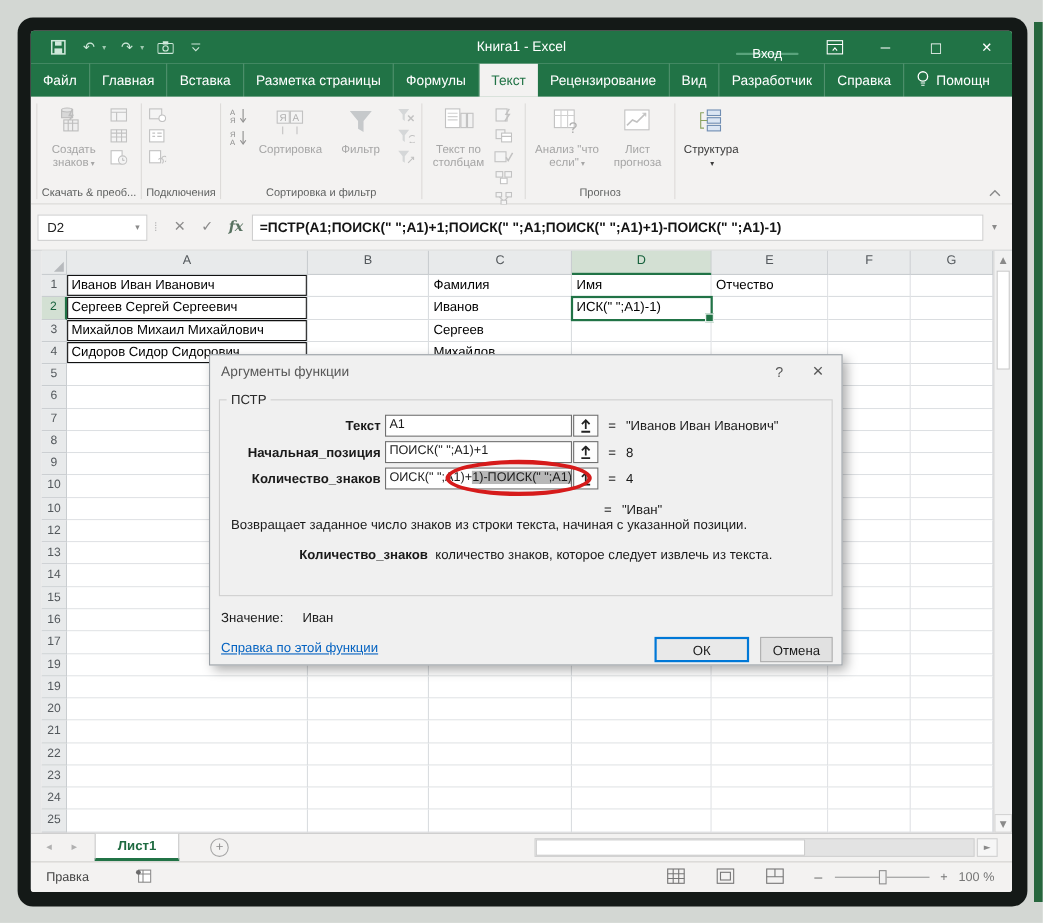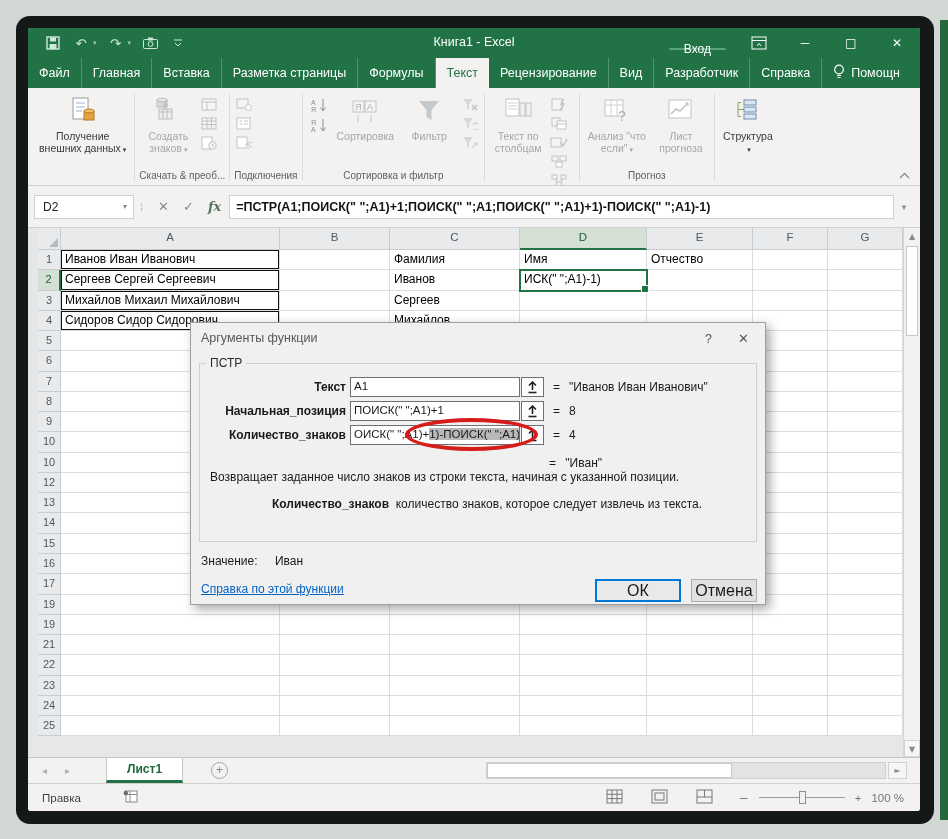--- a/index.html
+++ b/index.html
@@ -72,21 +72,21 @@
   .gcell.editing::after { content:""; position:absolute; right:-3px; bottom:-3px; width:6px; height:6px; background:#217346; border:1px solid #fff; }
   .vscroll { position:absolute; top:0; bottom:0; right:0; width:17px; background:#f1f1f1; border-left:1px solid #d4d4d4; }
   .vs-up { position:absolute; top:0; left:0; right:0; height:17px; text-align:center; color:#8a8a8a; font-size:8px; line-height:17px; }
   .vs-thumb { position:absolute; top:18px; left:2px; right:2px; height:90px; background:#fff; border:1px solid #c9c9c9; }
   .vs-down { position:absolute; bottom:0; left:0; right:0; height:17px; text-align:center; color:#8a8a8a; font-size:8px; line-height:17px; border:1px solid #d4d4d4; background:#f6f6f6; }
 
   
   .sheetbar { position:absolute; left:0; right:0; bottom:28px; height:26px; background:#f3f2f1; border-top:1px solid #c6c6c6; display:flex; align-items:center; }
   .snav { color:#b0b0b0; font-size:10px; margin-left:14px; }
   .snav + .snav { margin-left:18px; }
-  .sheettab { margin-left:36px; height:100%; background:#fff; border-left:1px solid #c6c6c6; border-right:1px solid #c6c6c6; border-bottom:3px solid #217346; display:flex; align-items:center; padding:0 20px; font-size:12px; font-weight:bold; color:#1e6a40; }
+  .sheettab { margin-left:16px; height:100%; background:#fff; border-left:1px solid #c6c6c6; border-right:1px solid #c6c6c6; border-bottom:3px solid #217346; display:flex; align-items:center; padding:0 20px; font-size:12px; font-weight:bold; color:#1e6a40; }
   .addsheet { margin-left:28px; width:17px; height:17px; border:1px solid #a6a6a6; border-radius:50%; color:#8a8a8a; font-size:12px; line-height:15px; text-align:center; }
   .hscroll { margin-left:auto; margin-right:34px; width:400px; height:17px; background:#e3e3e3; border:1px solid #d0d0d0; position:relative; }
   .hthumb { position:absolute; left:0; top:0; bottom:0; width:245px; background:#fff; border:1px solid #c9c9c9; }
   .hs-right { position:absolute; right:-22px; top:-1px; width:19px; height:17px; background:#f6f6f6; border:1px solid #d0d0d0; color:#8a8a8a; font-size:8px; text-align:center; line-height:16px; }
 
   
   .statusbar { position:absolute; left:0; right:0; bottom:0; height:28px; background:#f3f2f1; border-top:1px solid #d2d0ce; display:flex; align-items:center; font-size:11.5px; color:#444; }
   .st-mode { margin-left:14px; }
   .st-macro { margin-left:42px; }
   .st-right { margin-left:auto; display:flex; align-items:center; gap:26px; margin-right:16px; color:#767676; }
@@ -109,21 +109,21 @@
   .dinput .selhl { background:#b8b8b8; }
   .picker { margin-left:1px; width:23px; height:20px; background:#fdfdfd; border:1px solid #707070; display:flex; align-items:center; justify-content:center; }
   .deq { margin-left:9px; width:10px; }
   .dres { margin-left:6px; white-space:nowrap; }
   .drow4 { position:absolute; top:92px; left:349px; }
   .dlg-desc { position:absolute; left:10px; top:106px; right:8px; }
   .dlg-param { position:absolute; left:72px; top:133px; white-space:nowrap; }
   .dlg-value { position:absolute; left:10px; top:231px; }
   .dlg-value .vlab { margin-right:14px; }
   .helplink { position:absolute; left:10px; top:259px; color:#0563c1; text-decoration:underline; }
-  .btn { position:absolute; top:256px; height:23px; display:flex; align-items:center; justify-content:center; background:#e1e1e1; border:1px solid #adadad; font-size:16px; }
+  .btn { position:absolute; top:256px; height:23px; display:flex; align-items:center; justify-content:center; background:#e1e1e1; border:1px solid #adadad; font-size:12px; }
   .btn.ok { left:404px; width:86px; border:2px solid #0078d7; background:#e9e9e9; }
   .btn.cancel { left:500px; width:66px; }
   .oval { position:absolute; left:214px; top:95px; width:133px; height:33px; border:4px solid #d61b1b; border-radius:50%; pointer-events:none; z-index:60; }
 </style>
 </head>
 <body>
 
 <div class="edge-strip"></div>
 <div class="frame"></div>
 
@@ -191,39 +191,20 @@
             <line x1="4.5" y1="13.5" x2="7.5" y2="13.5" stroke="#fff"></line>
           </svg>
       </span>
       <span>Помощн</span>
     </div>
 
   </div>
 
   <div class="ribbon">
 
-    <div class="rgroup">
-      <div class="rg-content">
-        <div class="bigbtn">
-          <div class="bicon">
-            <svg width="30" height="30" viewBox="0 0 30 30">
-                <rect x="5" y="2" width="15" height="21" fill="#fff" stroke="#9a9a9a"></rect>
-                <line x1="8" y1="7" x2="17" y2="7" stroke="#9ab3d5"></line>
-                <line x1="8" y1="11" x2="17" y2="11" stroke="#9ab3d5"></line>
-                <line x1="8" y1="15" x2="14" y2="15" stroke="#9ab3d5"></line>
-                <rect x="16" y="15" width="10" height="9" fill="#e8a33d" stroke="#b07b24"></rect>
-                <ellipse cx="21" cy="15" rx="5" ry="2" fill="#f3c063" stroke="#b07b24"></ellipse>
-              </svg>
-          </div>
-          <div>Получение</div>
-          <div><span>внешних данных</span><span class="caret uni">▾</span></div>
-        </div>
-      </div>
-      <div class="rg-label"></div>
-    </div>
 
     <div class="gdiv"></div>
 
     <div class="rgroup">
       <div class="rg-content">
         <div class="bigbtn disabled">
           <div class="bicon">
             <svg width="30" height="30" viewBox="0 0 30 30">
                 <rect x="4" y="4" width="10" height="7" fill="#d8d8d8" stroke="#bdbdbd"></rect>
                 <ellipse cx="9" cy="4" rx="5" ry="1.8" fill="#e6e6e6" stroke="#bdbdbd"></ellipse>
@@ -690,20 +671,30 @@
             <div class="gcell" style="width:219px"></div>
             <div class="gcell" style="width:110px"></div>
             <div class="gcell" style="width:130px"></div>
             <div class="gcell" style="width:127px"></div>
             <div class="gcell" style="width:106px"></div>
             <div class="gcell" style="width:75px"></div>
             <div class="gcell" style="width:75px"></div>
           </div>
           <div class="grow">
             <div class="rhdr ">19</div>
+            <div class="gcell" style="width:219px"></div>
+            <div class="gcell" style="width:110px"></div>
+            <div class="gcell" style="width:130px"></div>
+            <div class="gcell" style="width:127px"></div>
+            <div class="gcell" style="width:106px"></div>
+            <div class="gcell" style="width:75px"></div>
+            <div class="gcell" style="width:75px"></div>
+          </div>
+          <div class="grow">
+            <div class="rhdr ">20</div>
             <div class="gcell" style="width:219px"></div>
             <div class="gcell" style="width:110px"></div>
             <div class="gcell" style="width:130px"></div>
             <div class="gcell" style="width:127px"></div>
             <div class="gcell" style="width:106px"></div>
             <div class="gcell" style="width:75px"></div>
             <div class="gcell" style="width:75px"></div>
           </div>
           <div class="grow">
             <div class="rhdr ">21</div>

